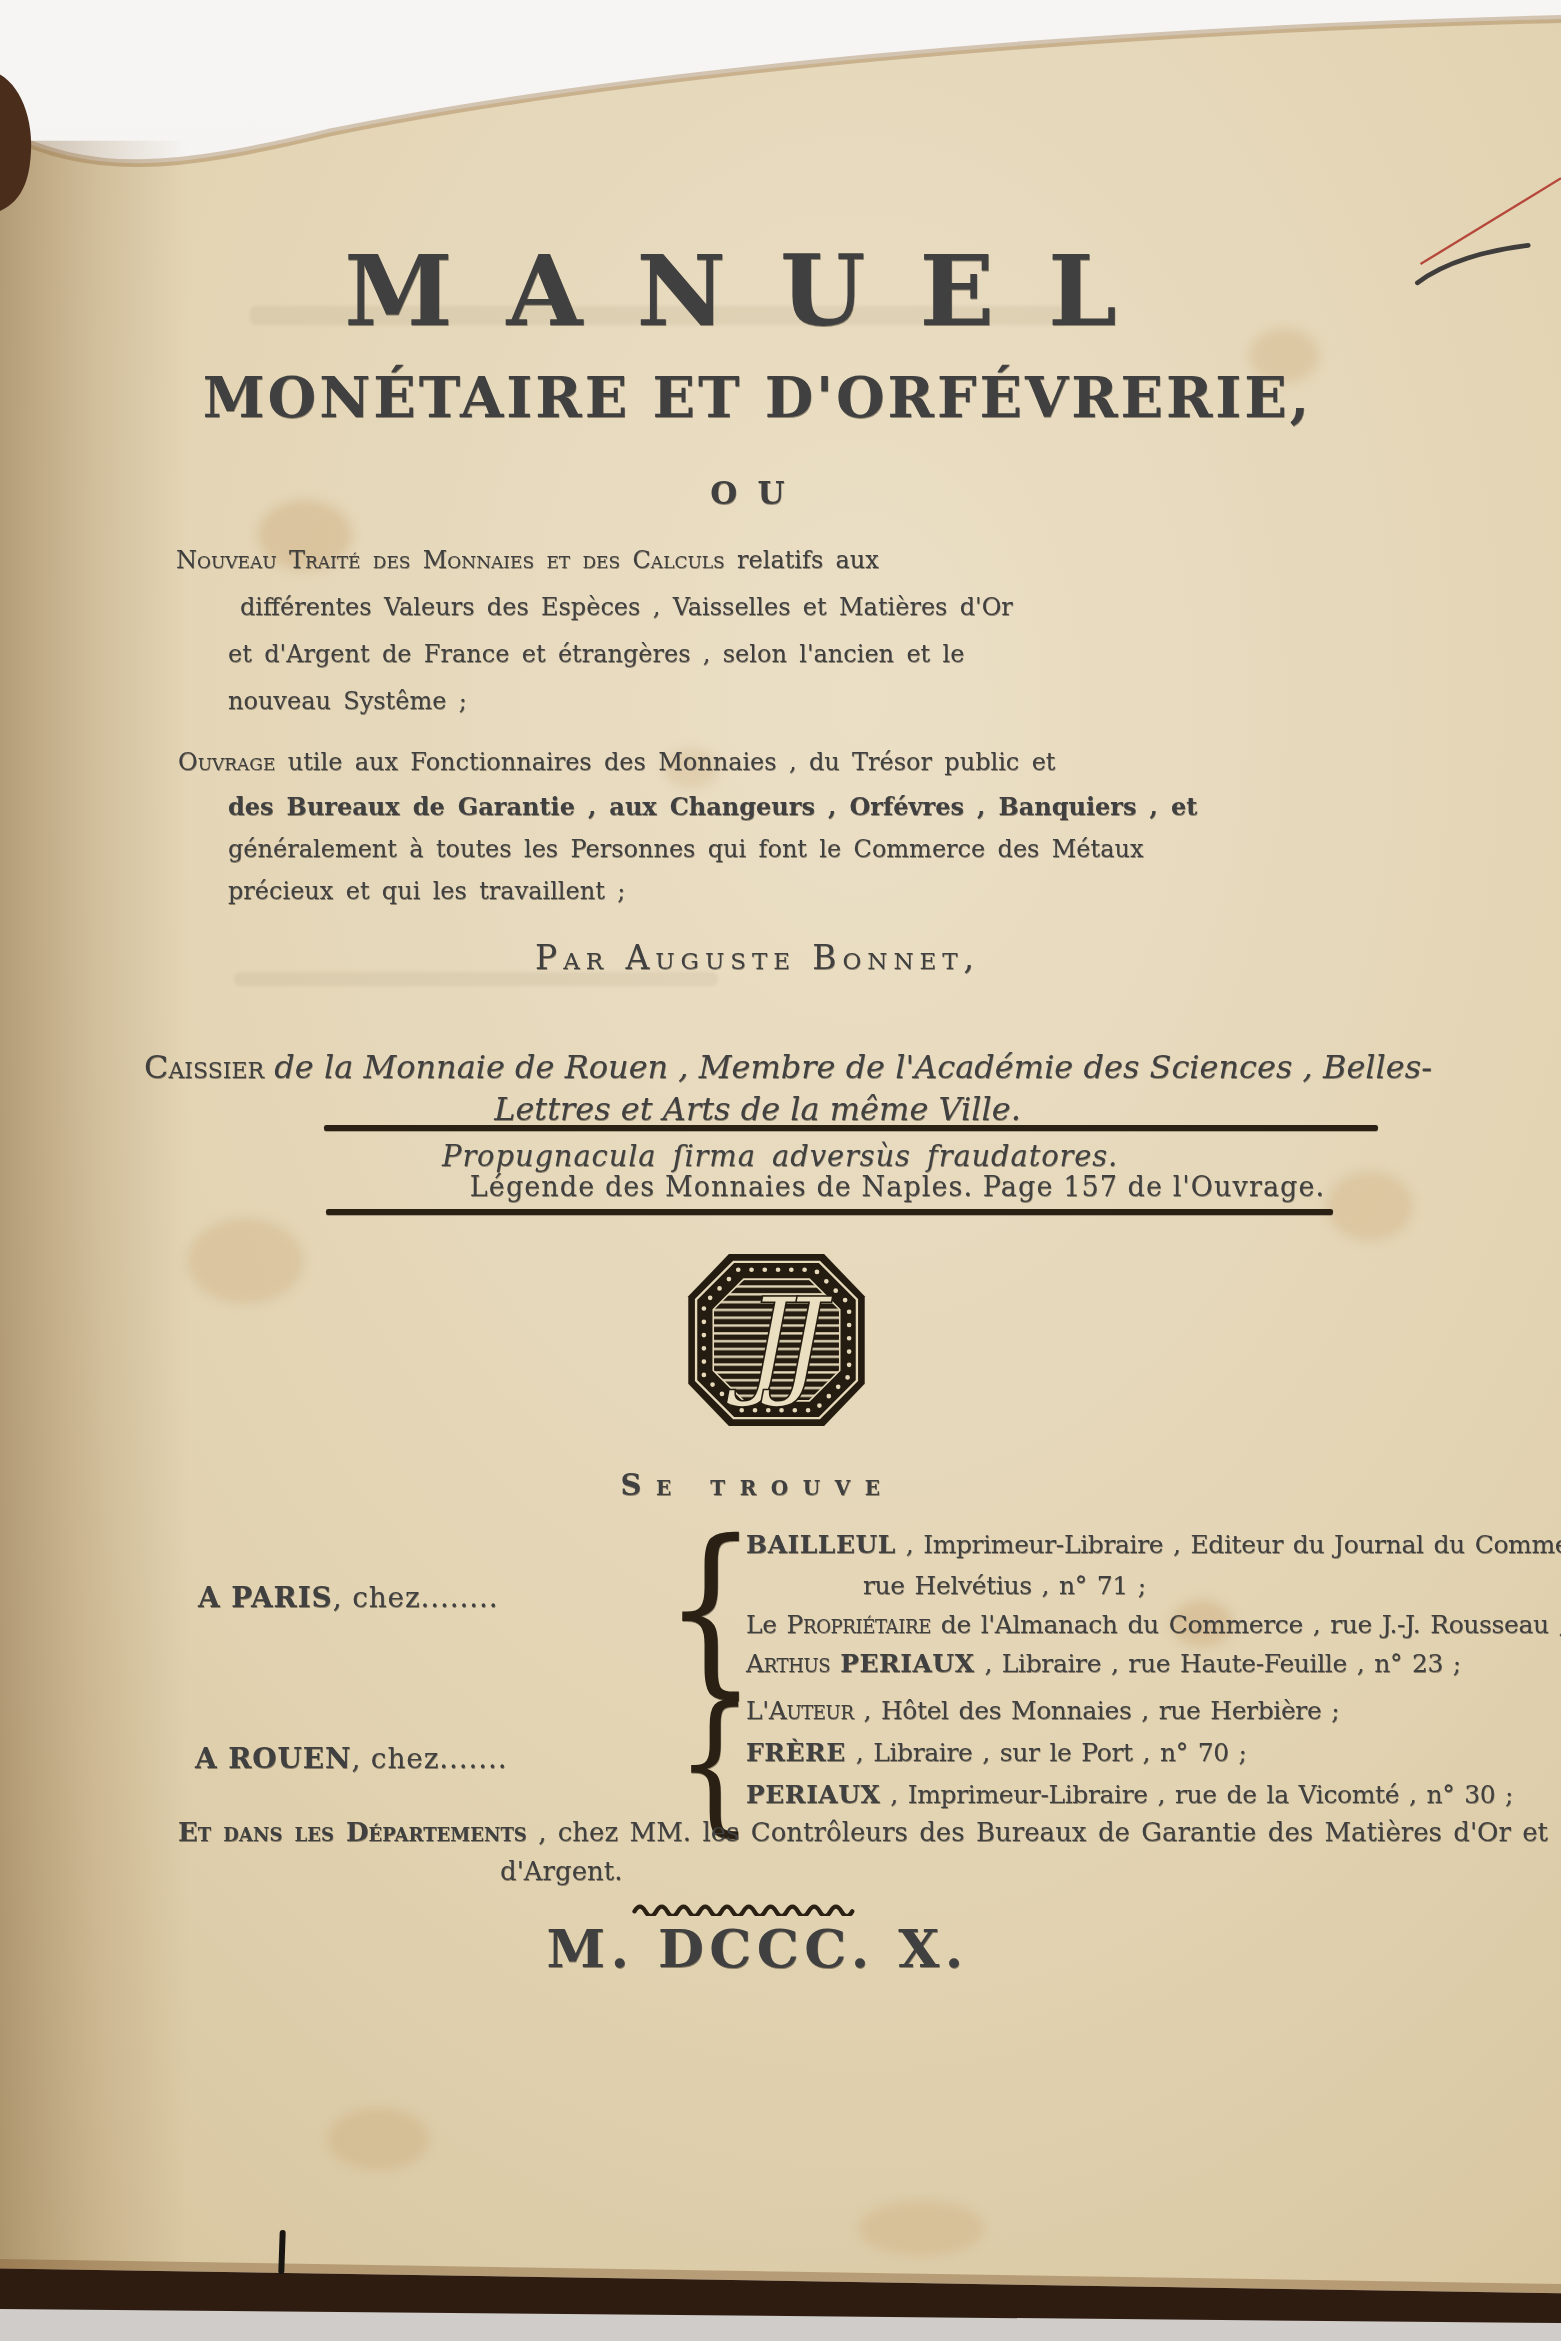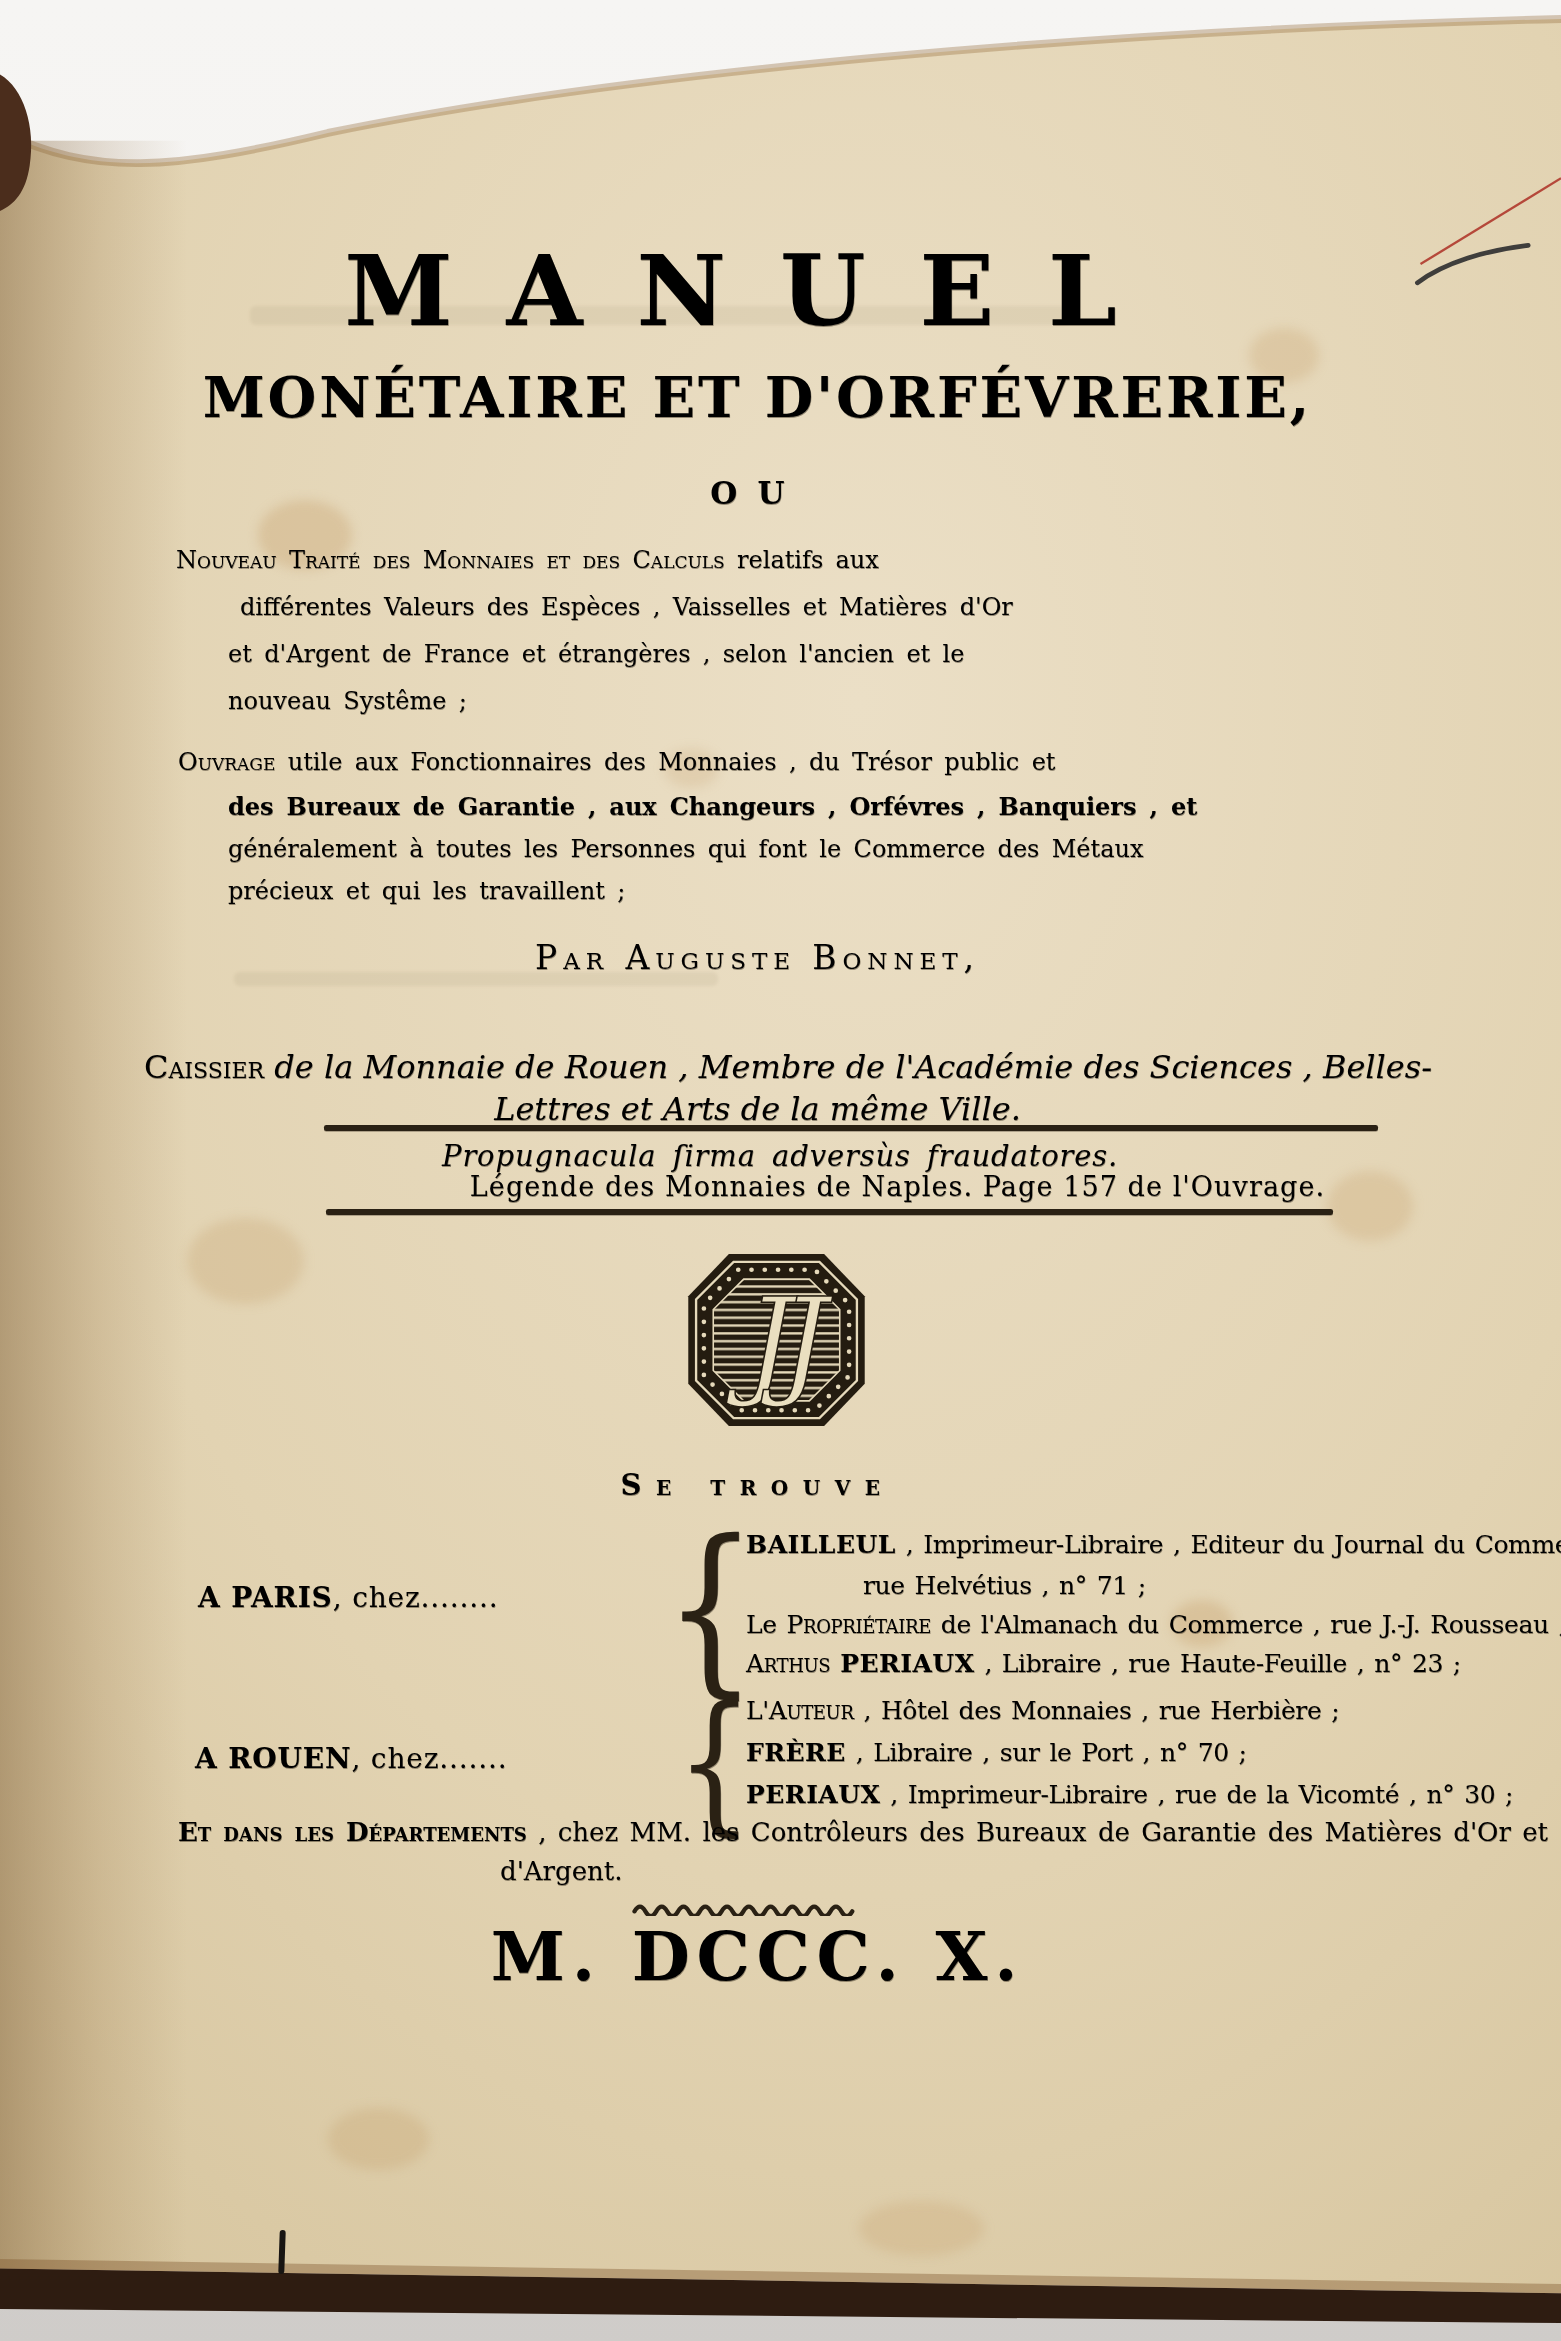--- a/index.html
+++ b/index.html
@@ -2,21 +2,21 @@
 <html style="font-size:12.5px"><head>
 <meta charset="utf-8">
 <style>
   html,body{margin:0;padding:0;background:#c9c6c3;}
   .sheet{position:relative;width:1561px;height:2342px;overflow:hidden;
          font-family:"DejaVu Serif", serif;color:#2a2114;}
   .abs{position:absolute;}
   .backdrop{left:0;top:0;width:1561px;height:2342px;
             background:linear-gradient(180deg,#f6f5f3 0%,#f1efec 78%,#d6d3d0 86%,#cfccc9 100%);}
   svg.pagesvg{position:absolute;left:0;top:0;}
-  .ink{color:#000000;text-shadow:0.5px 0.5px 0.5px rgba(42,33,20,0.45);}
+  .ink{color:#404040;text-shadow:0.5px 0.5px 0.5px rgba(42,33,20,0.45);}
   .ctr{left:172px;width:1171px;text-align:center;white-space:nowrap;}
   .nw{white-space:nowrap;}
   .title{top:233px;font-size:98px;letter-spacing:0.55em;font-weight:bold;}
   .subtitle{top:364px;font-size:56px;letter-spacing:0.05em;font-weight:bold;}
   .ou{top:475px;font-size:31px;letter-spacing:0.65em;font-weight:bold;}
   .para{font-size:24px;word-spacing:4.7px;}
   .sc{font-variant:small-caps;}
   .byline{top:938px;font-size:33px;font-variant:small-caps;letter-spacing:0.18em;}
   .authnote{font-size:31px;font-style:italic;margin-top:36px;}
   .authnote .sc{font-style:normal;}
@@ -25,21 +25,21 @@
              font-style:italic;letter-spacing:0.03em;word-spacing:6.2px;}
   .epi-src{top:1171px;left:437px;width:921px;text-align:center;font-size:27px;letter-spacing:0.04em;}
   .setrouve{top:1468px;font-size:29px;font-variant:small-caps;letter-spacing:0.5em;font-weight:bold;}
   .publine{font-size:25px;letter-spacing:-0.015em;word-spacing:2.3px;}
   .pub{font-weight:bold;letter-spacing:0.02em;}
   .placelbl{font-size:28px;font-weight:bold;letter-spacing:0.03em;}
   .brace{font-size:183px;line-height:1;transform:scaleX(0.8);transform-origin:left center;
          font-weight:normal;color:#2a2114;}
   .brace.small{font-size:152px;}
   .depts{font-size:26px;word-spacing:3.1px;}
-  .date{top:1917px;font-size:67px;letter-spacing:0.1em;font-weight:bold;}
+  .date{top:1917px;font-size:53px;letter-spacing:0.1em;font-weight:bold;}
   .stain{border-radius:50%;filter:blur(5.5px);}
   .ghost{background:rgba(70,52,22,0.06);filter:blur(1.6px);border-radius:6.2px;}
   .penmark{left:279px;top:2230px;width:5.5px;height:44px;background:#181512;
            border-radius:3.1px;transform:rotate(2deg);}
 </style>
 </head>
 <body>
 
 <div class="sheet">
 

